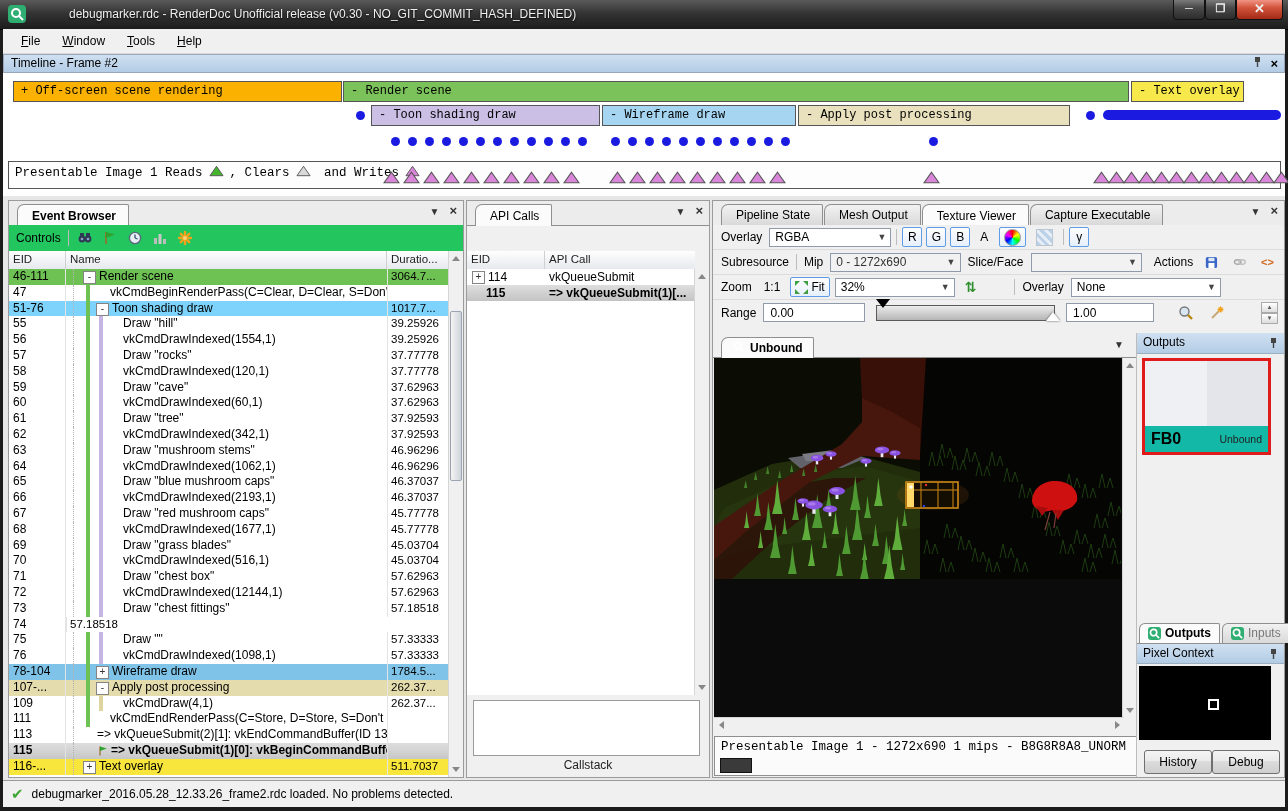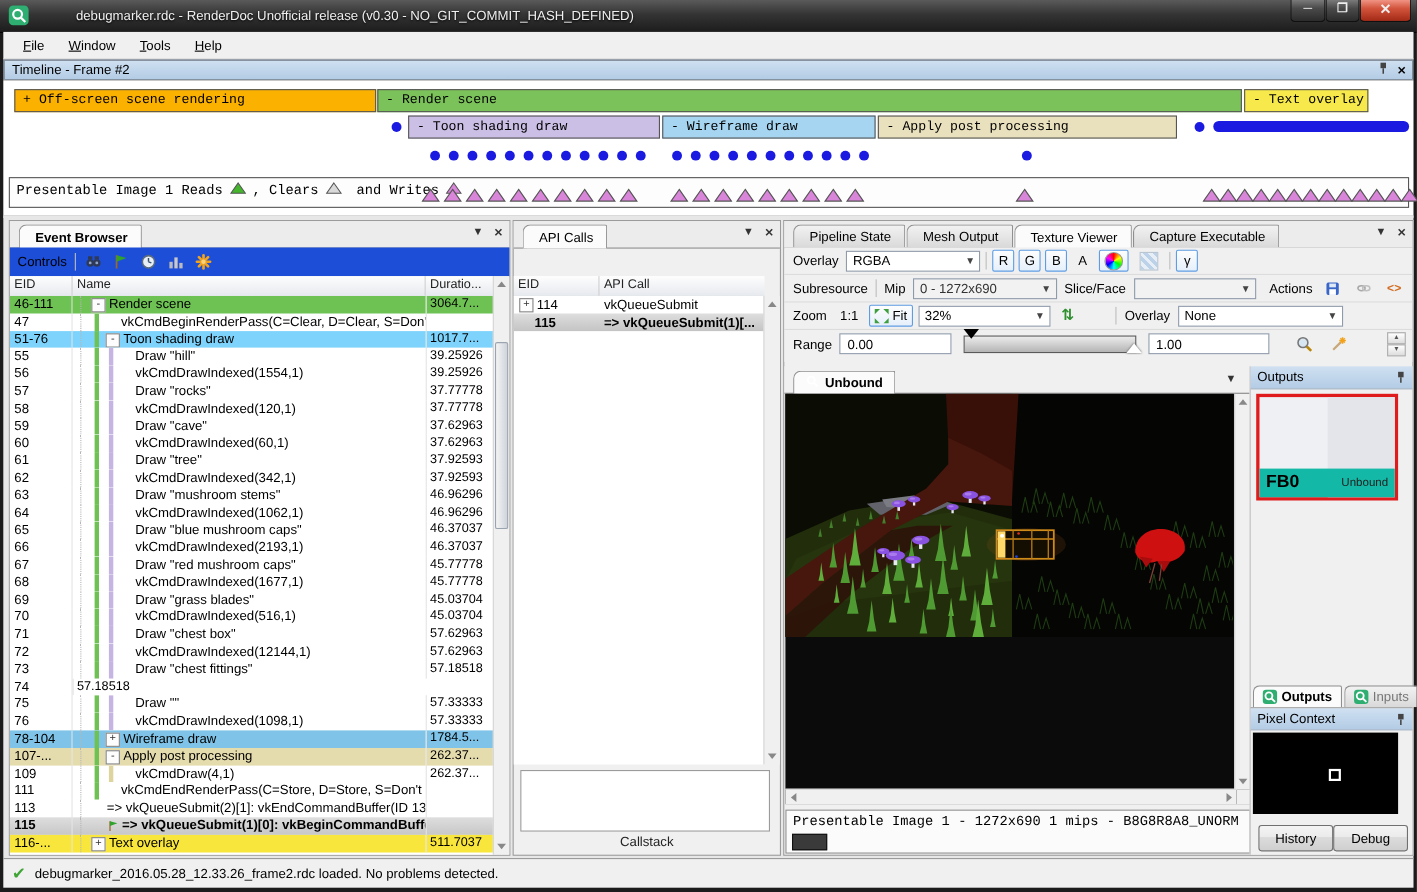--- a/index.html
+++ b/index.html
@@ -34,21 +34,21 @@
   #eb-panel{left:8px;top:200px;width:456px;height:578px;}
   #api-panel{left:466px;top:200px;width:244px;height:578px;}
   #tv-panel{left:712px;top:200px;width:573px;height:578px;}
   .ptabbar{position:absolute;left:0;top:0;right:0;height:24px;border-bottom:1px solid #8f8f8f;display:flex;align-items:flex-end;padding-left:8px;background:#ececec;}
   .ptab{border:1px solid #8f8f8f;border-bottom:none;border-radius:7px 2px 0 0;padding:3px 12px 3px 14px;background:linear-gradient(#f2f2f2,#d9d9d9);margin-right:1px;white-space:nowrap;display:flex;align-items:center;gap:5px;}
   .ptab.active{background:#fbfbfb;font-weight:bold;position:relative;top:1px;padding-top:4px;}
   .ptab.plain{font-weight:normal;}
   .bar-icons{position:absolute;right:6px;top:4px;display:flex;gap:10px;color:#333;font-size:12px;align-items:center;}
   .i-drop{font-size:10px;} .i-x{font-weight:bold;font-size:13px;line-height:12px;}
   
-  #eb-toolbar{position:absolute;left:0;top:24px;right:0;height:26px;background:#1d4ed8;border-bottom:1px solid #c9c9c9;display:flex;align-items:center;gap:7px;padding-left:7px;}
+  #eb-toolbar{position:absolute;left:0;top:24px;right:0;height:26px;background:#22c55e;border-bottom:1px solid #c9c9c9;display:flex;align-items:center;gap:7px;padding-left:7px;}
   .vsep{width:1px;height:16px;background:#bdbdbd;}
   .tool-ico{width:18px;height:18px;display:flex;align-items:center;justify-content:center;}
   .colhdr{position:absolute;left:0;right:14px;height:18px;background:linear-gradient(#fefefe,#e6e9ee);border-bottom:1px solid #c5c5c5;display:flex;font-size:11.5px;color:#222;}
   #eb-cols{top:50px;}
   .colhdr div{border-right:1px solid #d0d0d0;padding:2px 4px;box-sizing:border-box;overflow:hidden;white-space:nowrap;}
   #eb-rows{position:absolute;left:0;top:68px;right:14px;bottom:0;background:#fff;overflow:hidden;}
   .ebrow{display:flex;height:15.8px;line-height:15.8px;font-size:12px;white-space:nowrap;}
   .c-eid{width:57px;flex:none;padding-left:4px;box-sizing:border-box;border-right:1px solid #e4e4e4;overflow:hidden;}
   .c-name{flex:1;display:flex;align-items:stretch;overflow:hidden;padding-left:4px;}
   .c-dur{width:62px;flex:none;padding-left:3px;box-sizing:border-box;border-left:1px solid #e4e4e4;overflow:hidden;font-size:11.5px;}
@@ -861,21 +861,21 @@
             <span class="arr">▼</span>
           </div>
       </div>
       <div class="tvrow" style="border-bottom:none">
         <span class="tvlabel">Range</span>
         <div class="field" style="width:102px">0.00</div>
         <div class="slider">
             <div class="sl-black"></div>
             <div class="sl-white"></div>
           </div>
-        <div class="field" style="width:110px">1.00</div>
+        <div class="field" style="width:88px">1.00</div>
         <div class="tbtn" style="margin-left:14px">
             <svg width="16" height="16" viewBox="0 0 16 16">
               <circle cx="6.5" cy="6.5" r="4.5" fill="#d8e6f2" stroke="#777" stroke-width="1.4"></circle>
               <line x1="10" y1="10" x2="14" y2="14" stroke="#b8860b" stroke-width="2.4"></line>
             </svg>
           </div>
         <div class="tbtn">
             <svg width="16" height="16" viewBox="0 0 16 16">
               <line x1="3" y1="13" x2="10" y2="6" stroke="#c8a878" stroke-width="2"></line>
               <g stroke="#f2a31d" stroke-width="1.4">

